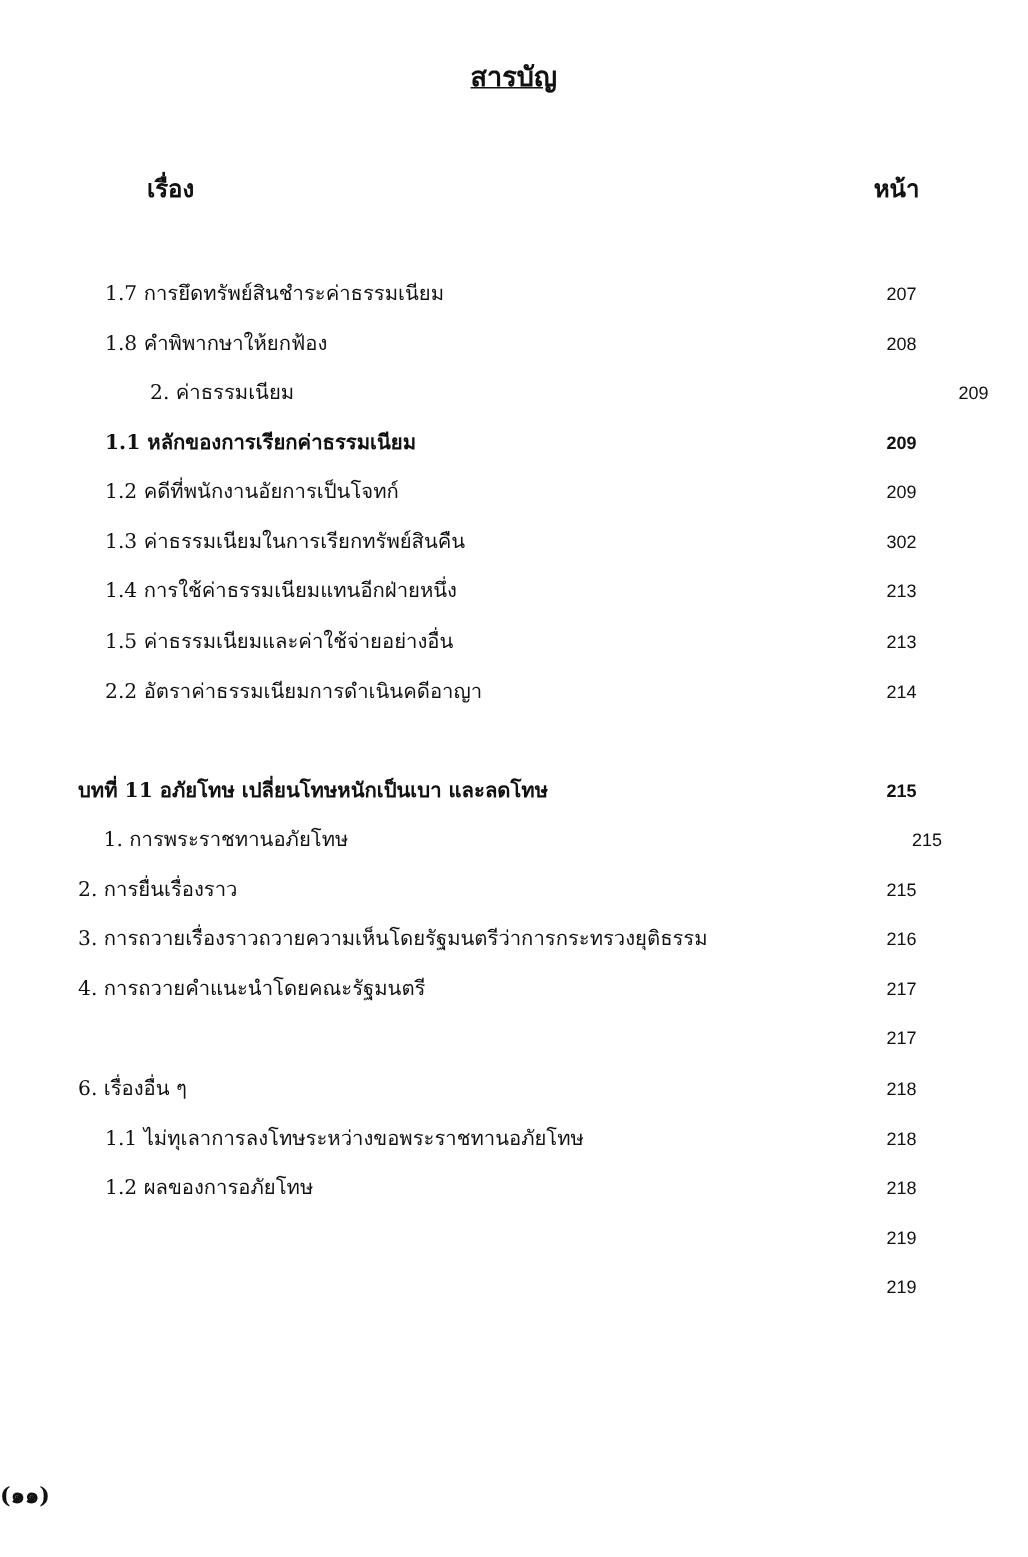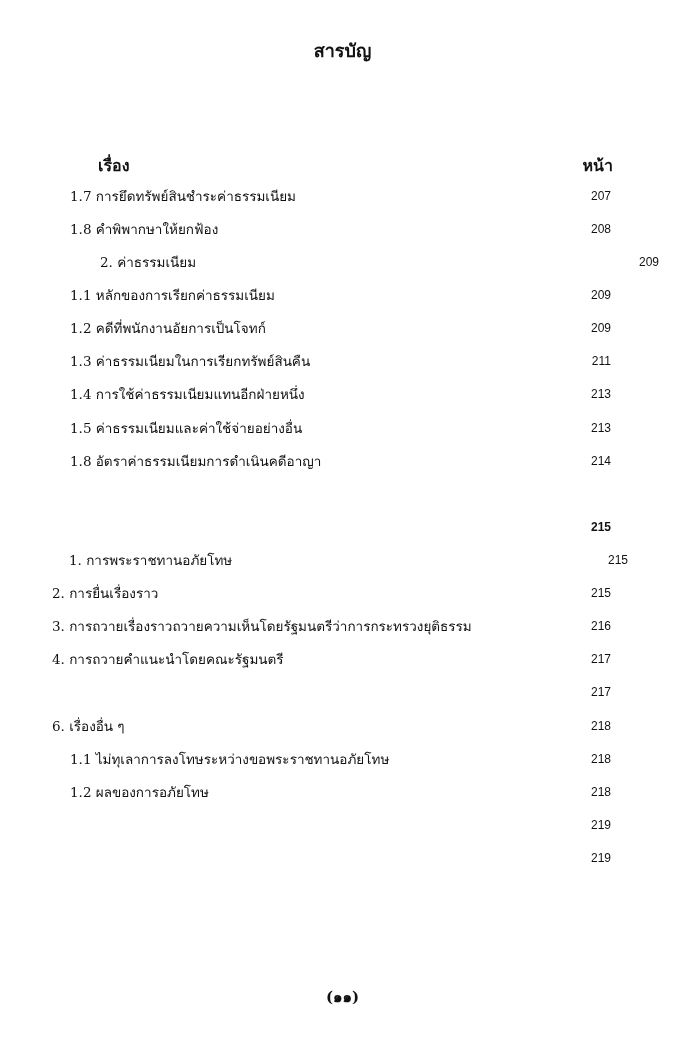--- a/index.html
+++ b/index.html
@@ -16,27 +16,27 @@
       overflow: hidden;
     }
     .page-title {
       position: absolute;
       top: 36px;
       left: 0;
       width: 685px;
       text-align: center;
       font-size: 18px;
       font-weight: bold;
+      text-decoration: underline;
     }
     .col-header {
       position: absolute;
       top: 113px;
       font-size: 16px;
       font-weight: bold;
-      margin-top: 40px;
     }
     .col-header.left { left: 98px; }
     .col-header.right { right: 72px; }
     .toc-row {
       position: absolute;
       left: 0;
       width: 685px;
       height: 24px;
       font-size: 13.5px;
       line-height: 24px;
@@ -55,21 +55,20 @@
     .toc-row.bold .page {
       font-weight: bold;
     }
     .lvl1 .label { left: 52px; }
     .lvl2 .label { left: 70px; }
     .footer {
       position: absolute;
       top: 985px;
       left: 0;
       width: 685px;
-      text-align: center;
       font-size: 15px;
       font-weight: bold;
     }
   </style>
 </head>
 <body>
 
 <div class="page-title">สารบัญ</div>
 
 <div class="col-header left">เรื่อง</div>
@@ -81,46 +80,47 @@
     <span class="page">207</span>
   </div>
   <div class="toc-row lvl2" style="top:217px;">
     <span class="label">1.8  คำพิพากษาให้ยกฟ้อง</span>
     <span class="page">208</span>
   </div>
   <div class="toc-row lvl1" style="top:250px;margin-left:48px;">
     <span class="label">2. ค่าธรรมเนียม</span>
     <span class="page">209</span>
   </div>
-  <div class="toc-row lvl2" style="top:283px;">
+  <div class="toc-row lvl2" style="top:283px;font-weight:bold;">
     <span class="label">1.1  หลักของการเรียกค่าธรรมเนียม</span>
     <span class="page">209</span>
   </div>
   <div class="toc-row lvl2" style="top:316px;">
     <span class="label">1.2  คดีที่พนักงานอัยการเป็นโจทก์</span>
     <span class="page">209</span>
   </div>
   <div class="toc-row lvl2" style="top:349px;">
     <span class="label">1.3  ค่าธรรมเนียมในการเรียกทรัพย์สินคืน</span>
-    <span class="page">211</span>
+    <span class="page">302</span>
   </div>
   <div class="toc-row lvl2" style="top:382px;">
     <span class="label">1.4  การใช้ค่าธรรมเนียมแทนอีกฝ่ายหนึ่ง</span>
     <span class="page">213</span>
   </div>
   <div class="toc-row lvl2" style="top:416px;">
     <span class="label">1.5  ค่าธรรมเนียมและค่าใช้จ่ายอย่างอื่น</span>
     <span class="page">213</span>
   </div>
   <div class="toc-row lvl2" style="top:449px;">
-    <span class="label">1.8  อัตราค่าธรรมเนียมการดำเนินคดีอาญา</span>
+    <span class="label">2.2  อัตราค่าธรรมเนียมการดำเนินคดีอาญา</span>
     <span class="page">214</span>
   </div>
 
   <div class="toc-row lvl1 bold" style="top:515px;">
+    <span class="label">บทที่  11  อภัยโทษ เปลี่ยนโทษหนักเป็นเบา  และลดโทษ</span>
     <span class="page">215</span>
   </div>
   <div class="toc-row lvl1" style="top:548px;margin-left:17px;">
     <span class="label">1. การพระราชทานอภัยโทษ</span>
     <span class="page">215</span>
   </div>
   <div class="toc-row lvl1" style="top:581px;">
     <span class="label">2. การยื่นเรื่องราว</span>
     <span class="page">215</span>
   </div>

